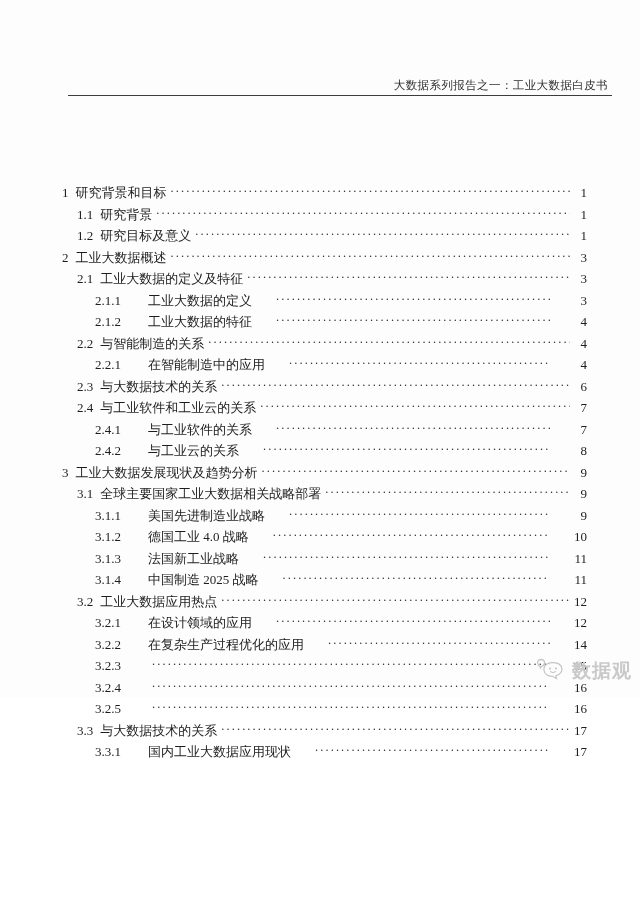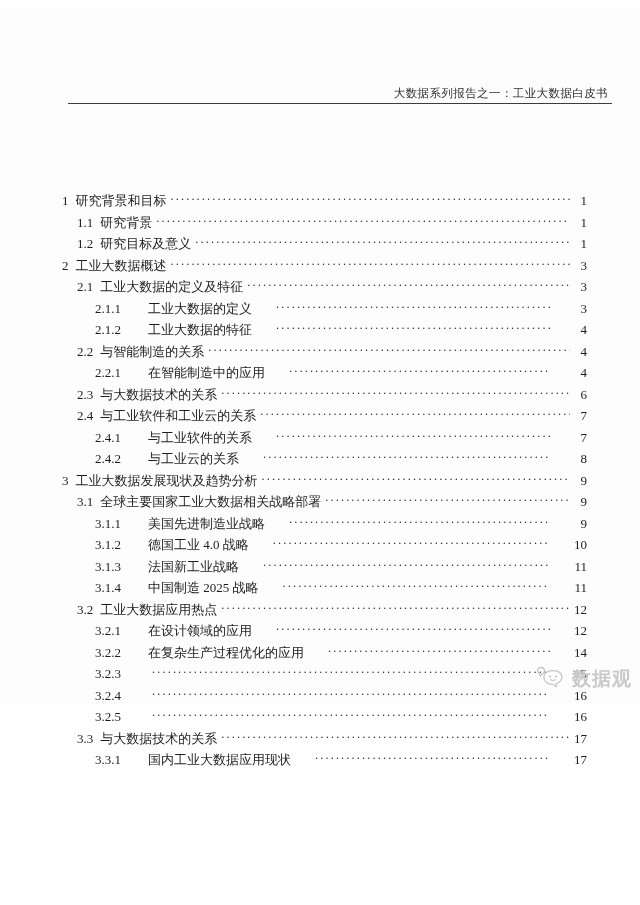--- a/index.html
+++ b/index.html
@@ -7,21 +7,20 @@
     width: 640px; height: 905px;
     background: #ffffff;
     font-family: "Liberation Serif", "DejaVu Serif", serif;
     color: #1d1d1d;
     overflow: hidden;
   }
   .page {
     position: relative;
     width: 640px; height: 698px;
     background: #fdfdfd;
-    margin-top: 8px;
   }
   
   .running-header {
     position: absolute;
     top: 78px; left: 68px; right: 32px;
     text-align: right;
     font-size: 11.5px;
     letter-spacing: 0.4px;
     color: #2e2e2e;
     white-space: nowrap;

